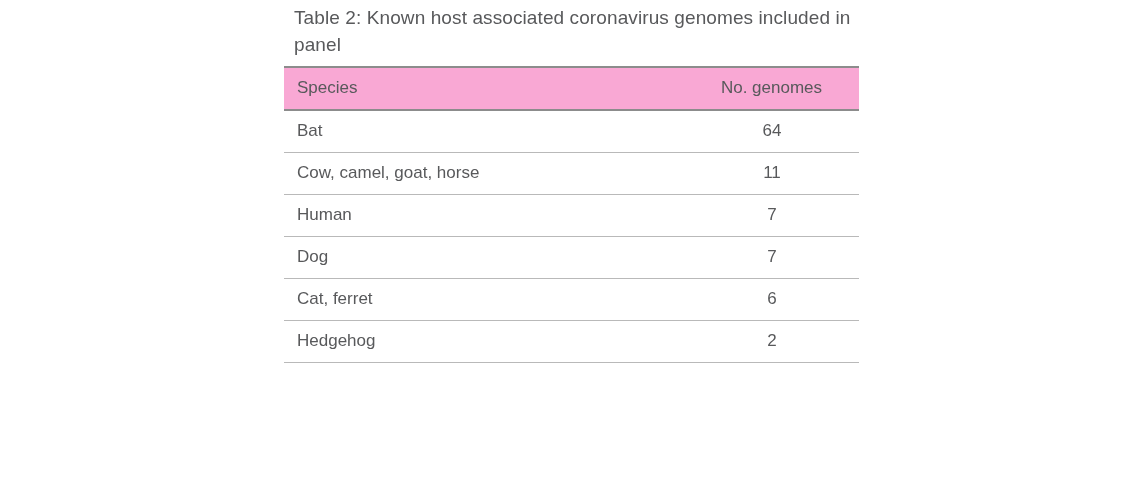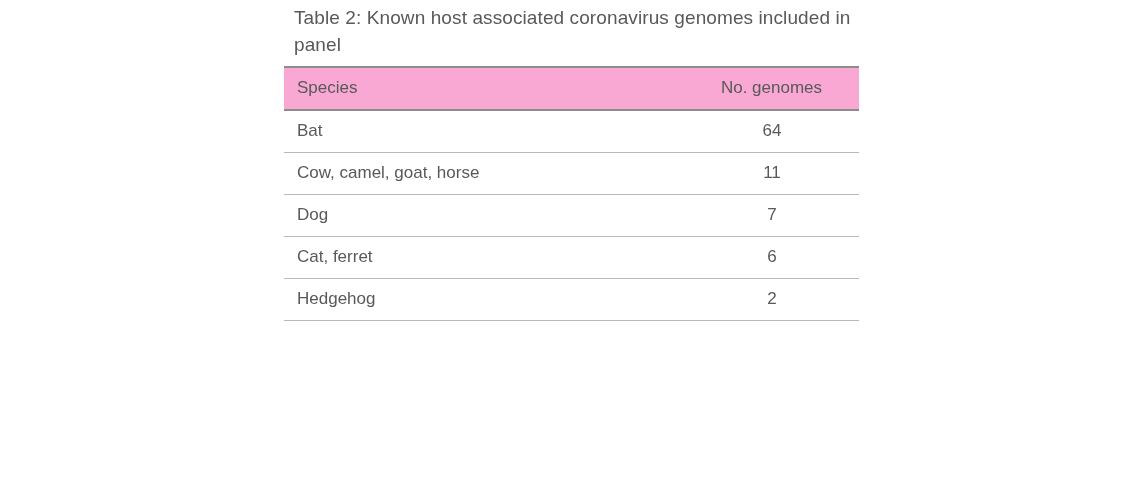--- a/index.html
+++ b/index.html
@@ -94,20 +94,24 @@
       <tbody>
         <tr>
           <td class="col-species">Bat</td>
           <td class="col-count">64</td>
         </tr>
         <tr>
           <td class="col-species">Cow, camel, goat, horse</td>
           <td class="col-count">11</td>
         </tr>
         <tr>
+          <td class="col-species">Human</td>
+          <td class="col-count">7</td>
+        </tr>
+        <tr>
           <td class="col-species">Dog</td>
           <td class="col-count">7</td>
         </tr>
         <tr>
           <td class="col-species">Cat, ferret</td>
           <td class="col-count">6</td>
         </tr>
         <tr>
           <td class="col-species">Hedgehog</td>
           <td class="col-count">2</td>

